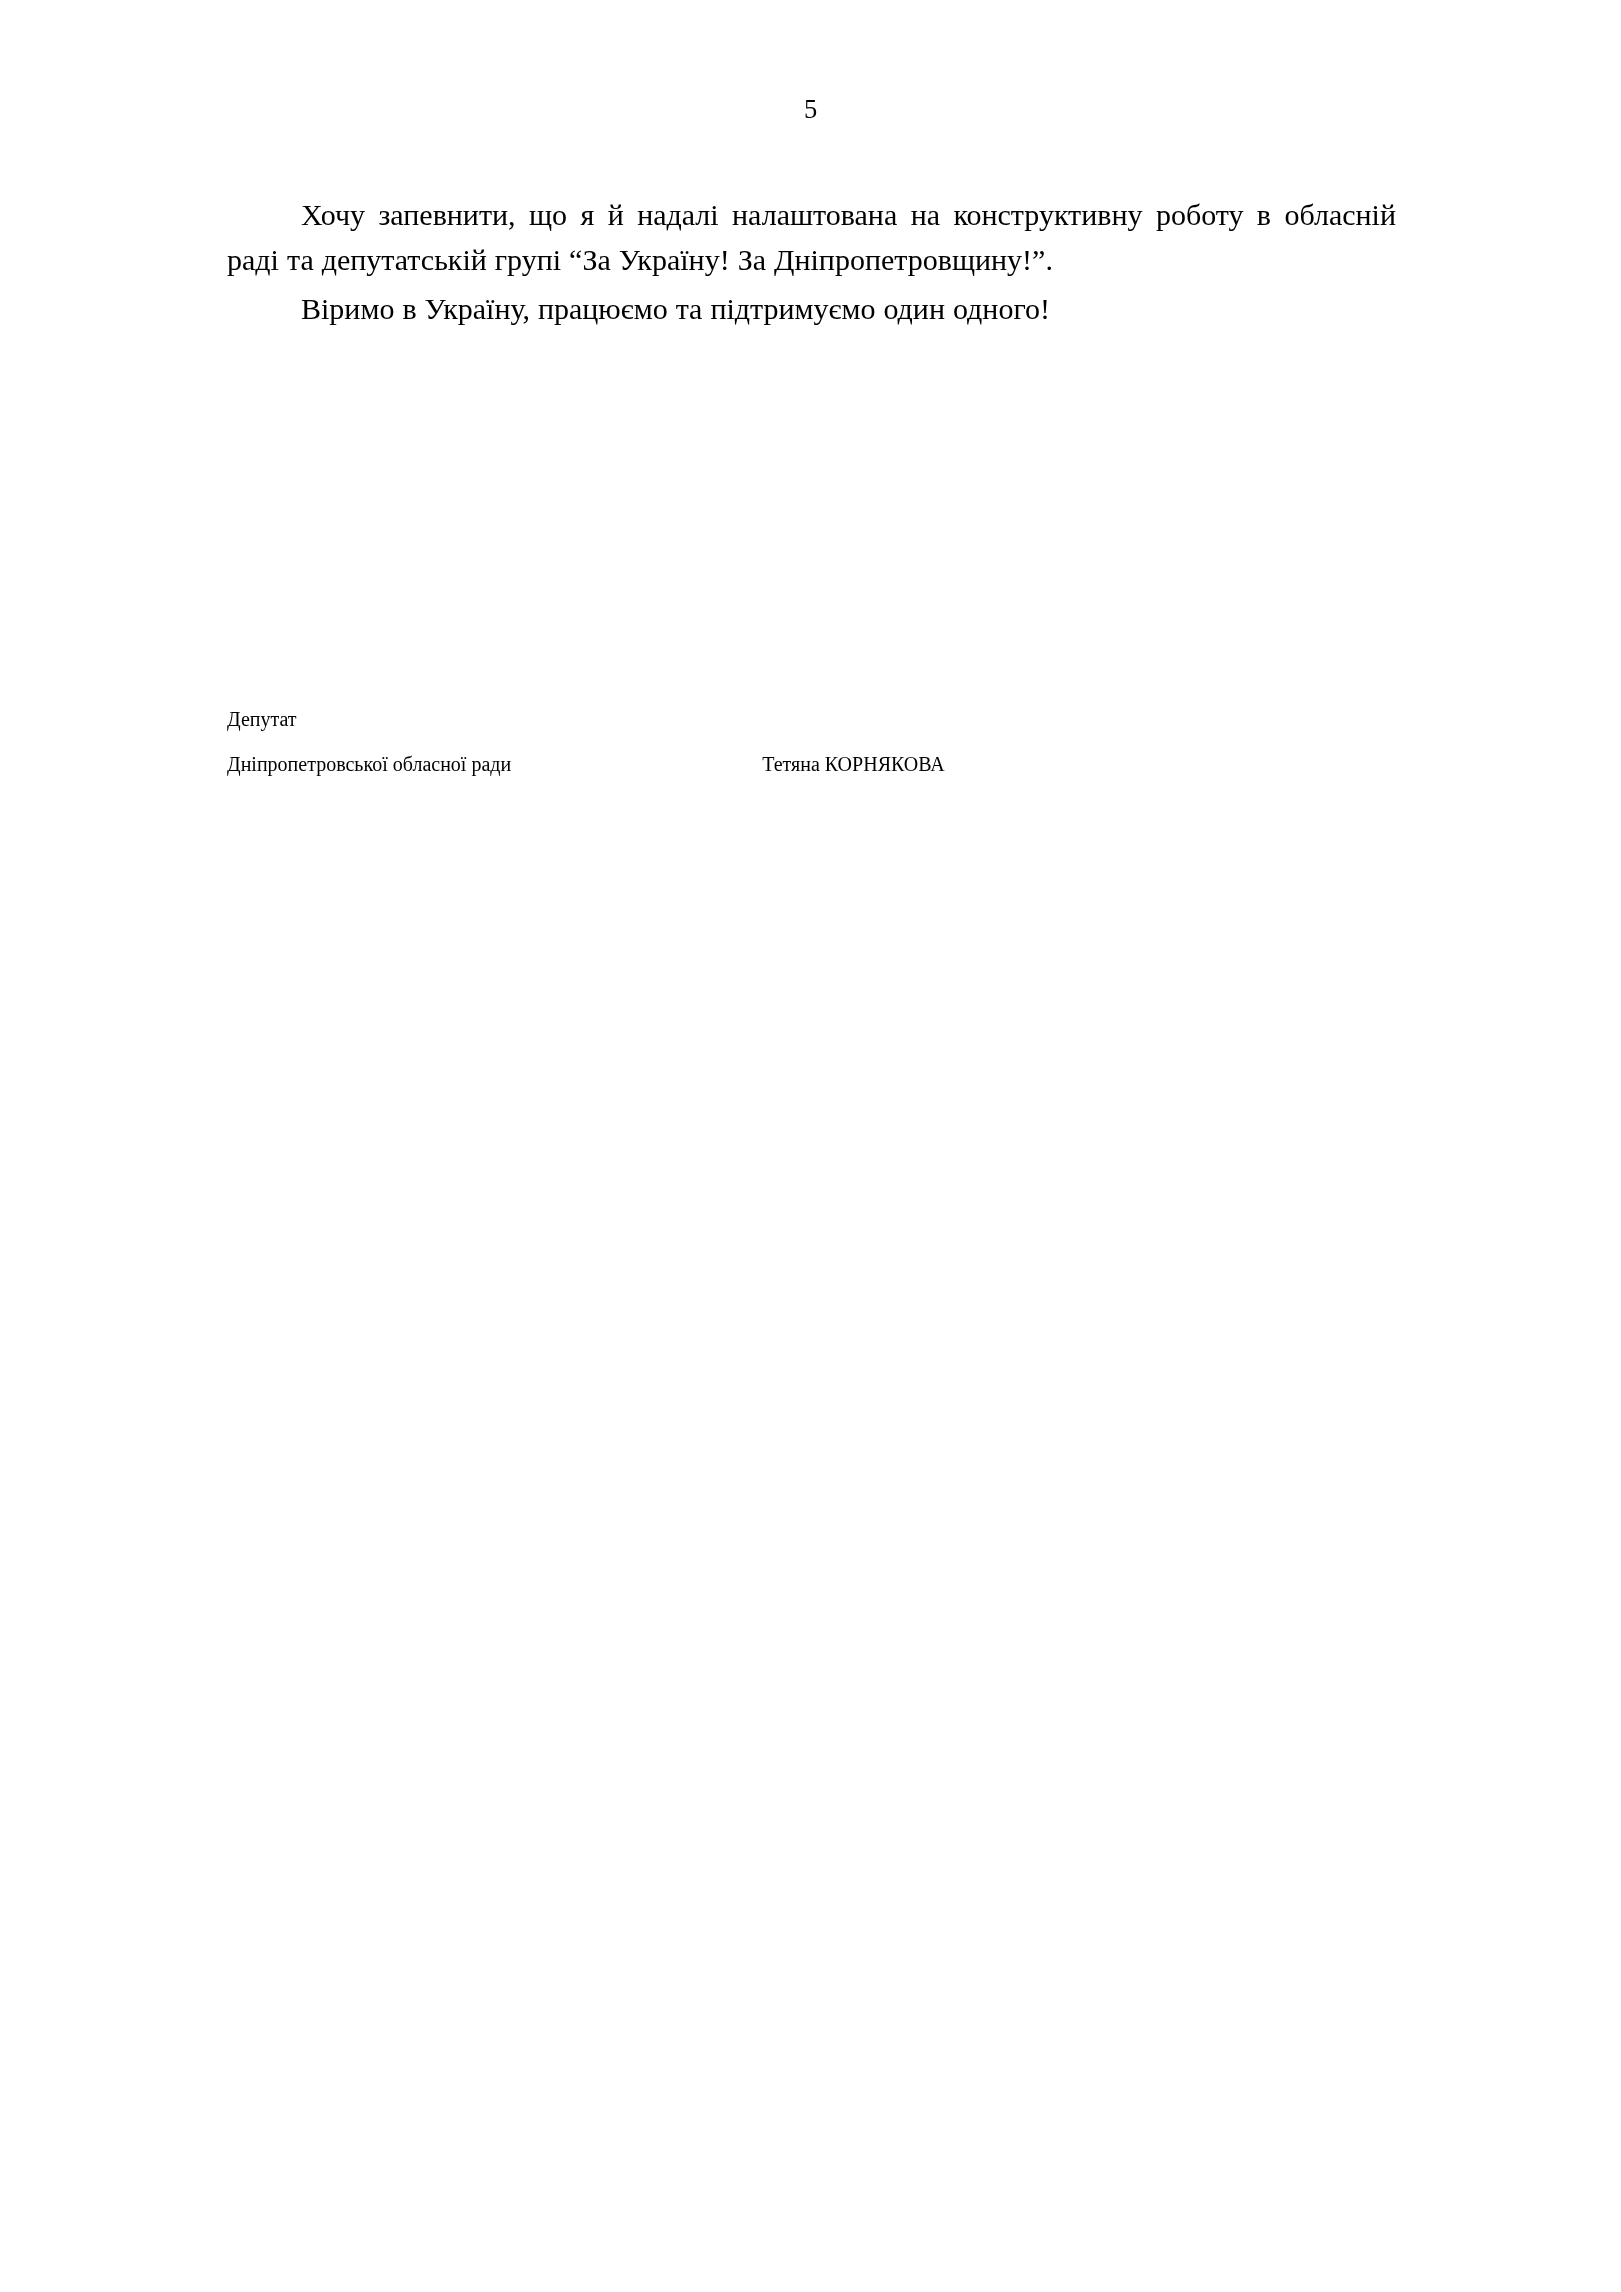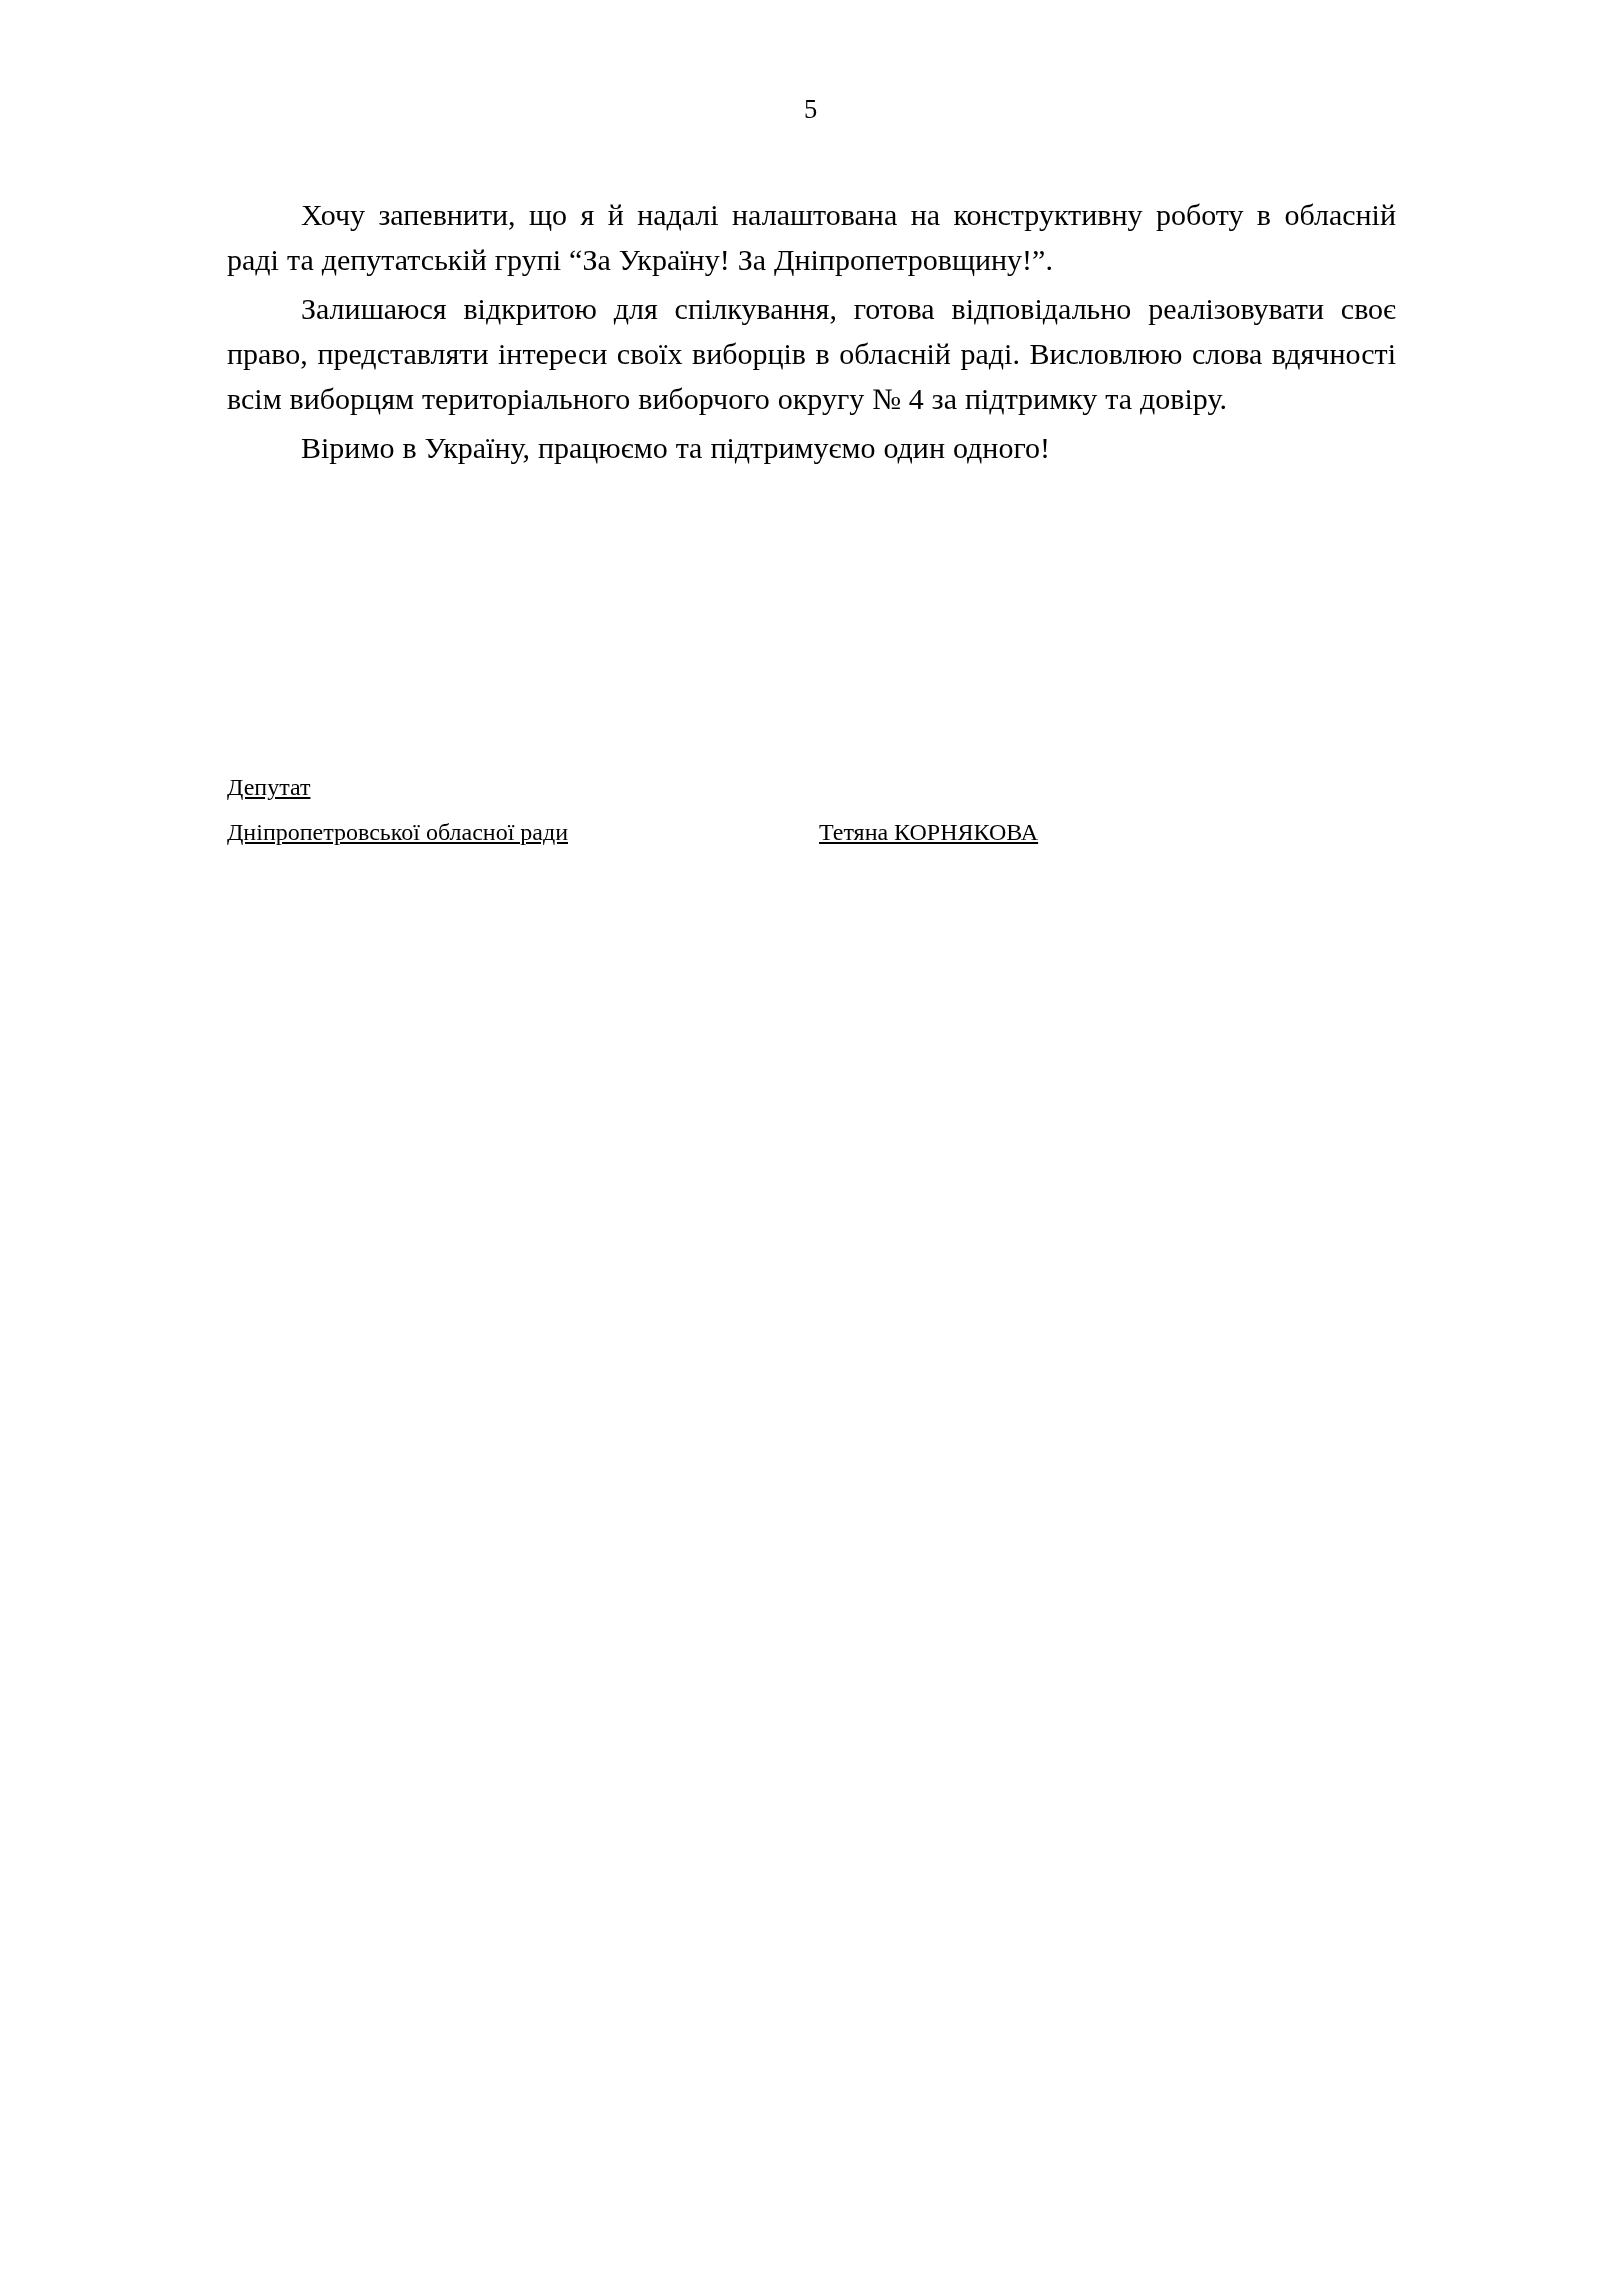--- a/index.html
+++ b/index.html
@@ -49,26 +49,25 @@
     word-spacing: 0.5px;
     hyphens: none;
   }
 
   .para + .para {
     margin-top: 4px;
   }
 
   .signature {
     position: absolute;
-    top: 765px;
+    top: 697px;
     left: 227px;
     width: 1169px;
-    font-size: 24px;
+    font-size: 20px;
     line-height: 45px;
-    text-decoration: underline;
   }
 
   .sig-role-line1 {
     display: block;
   }
 
   .sig-row {
     display: flex;
     align-items: center;
     width: 100%;
@@ -88,21 +87,20 @@
 </style>
 </head>
 <body>
 
 <div class="page">
 
   <div class="page-number">5</div>
 
   <div class="body-block">
     <p class="para">Хочу запевнити, що я й надалі налаштована на конструктивну роботу в обласній раді та депутатській групі “За Україну! За Дніпропетровщину!”.</p>
-    <p class="para">Залишаюся відкритою для спілкування, готова відповідально реалізовувати своє право, представляти інтереси своїх виборців в обласній раді. Висловлюю слова вдячності всім виборцям територіального виборчого округу № 4 за підтримку та довіру.</p>
     <p class="para">Віримо в Україну, працюємо та підтримуємо один одного!</p>
   </div>
 
   <div class="signature">
     <span class="sig-role-line1">Депутат</span>
     <div class="sig-row">
       <span class="sig-org">Дніпропетровської обласної ради</span>
       <span class="sig-spacer"></span>
       <span class="sig-name">Тетяна КОРНЯКОВА</span>
     </div>

